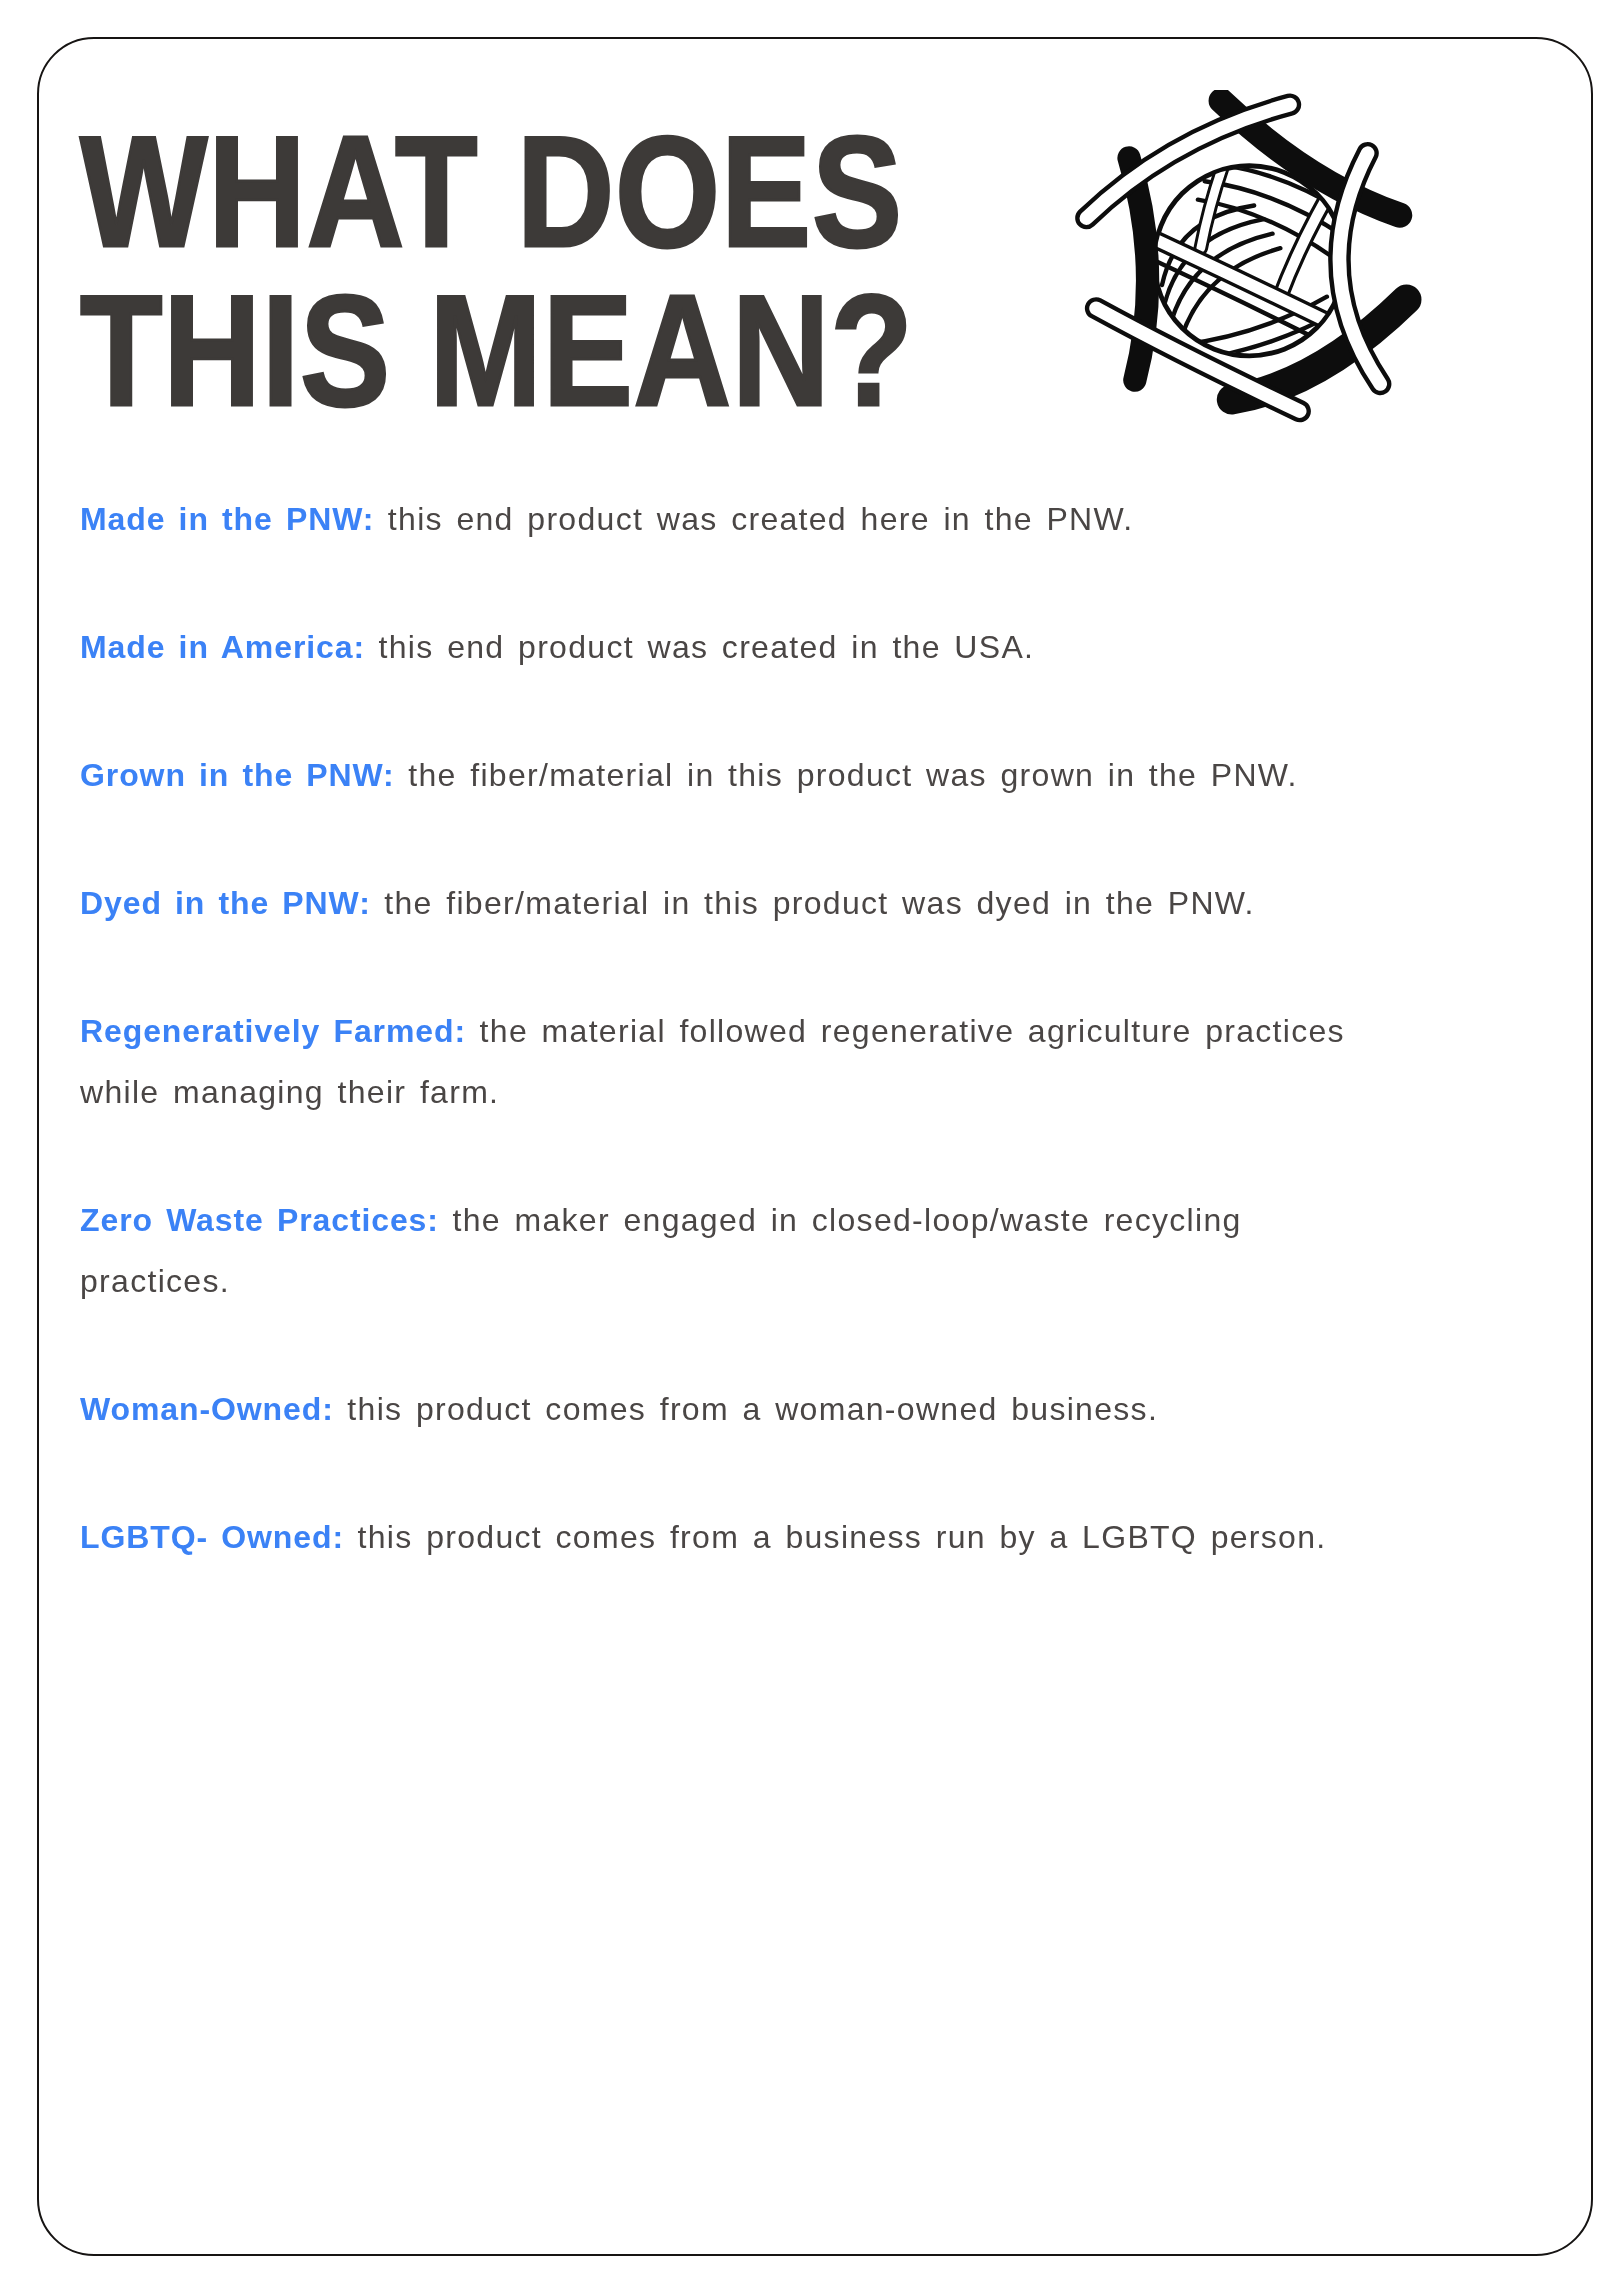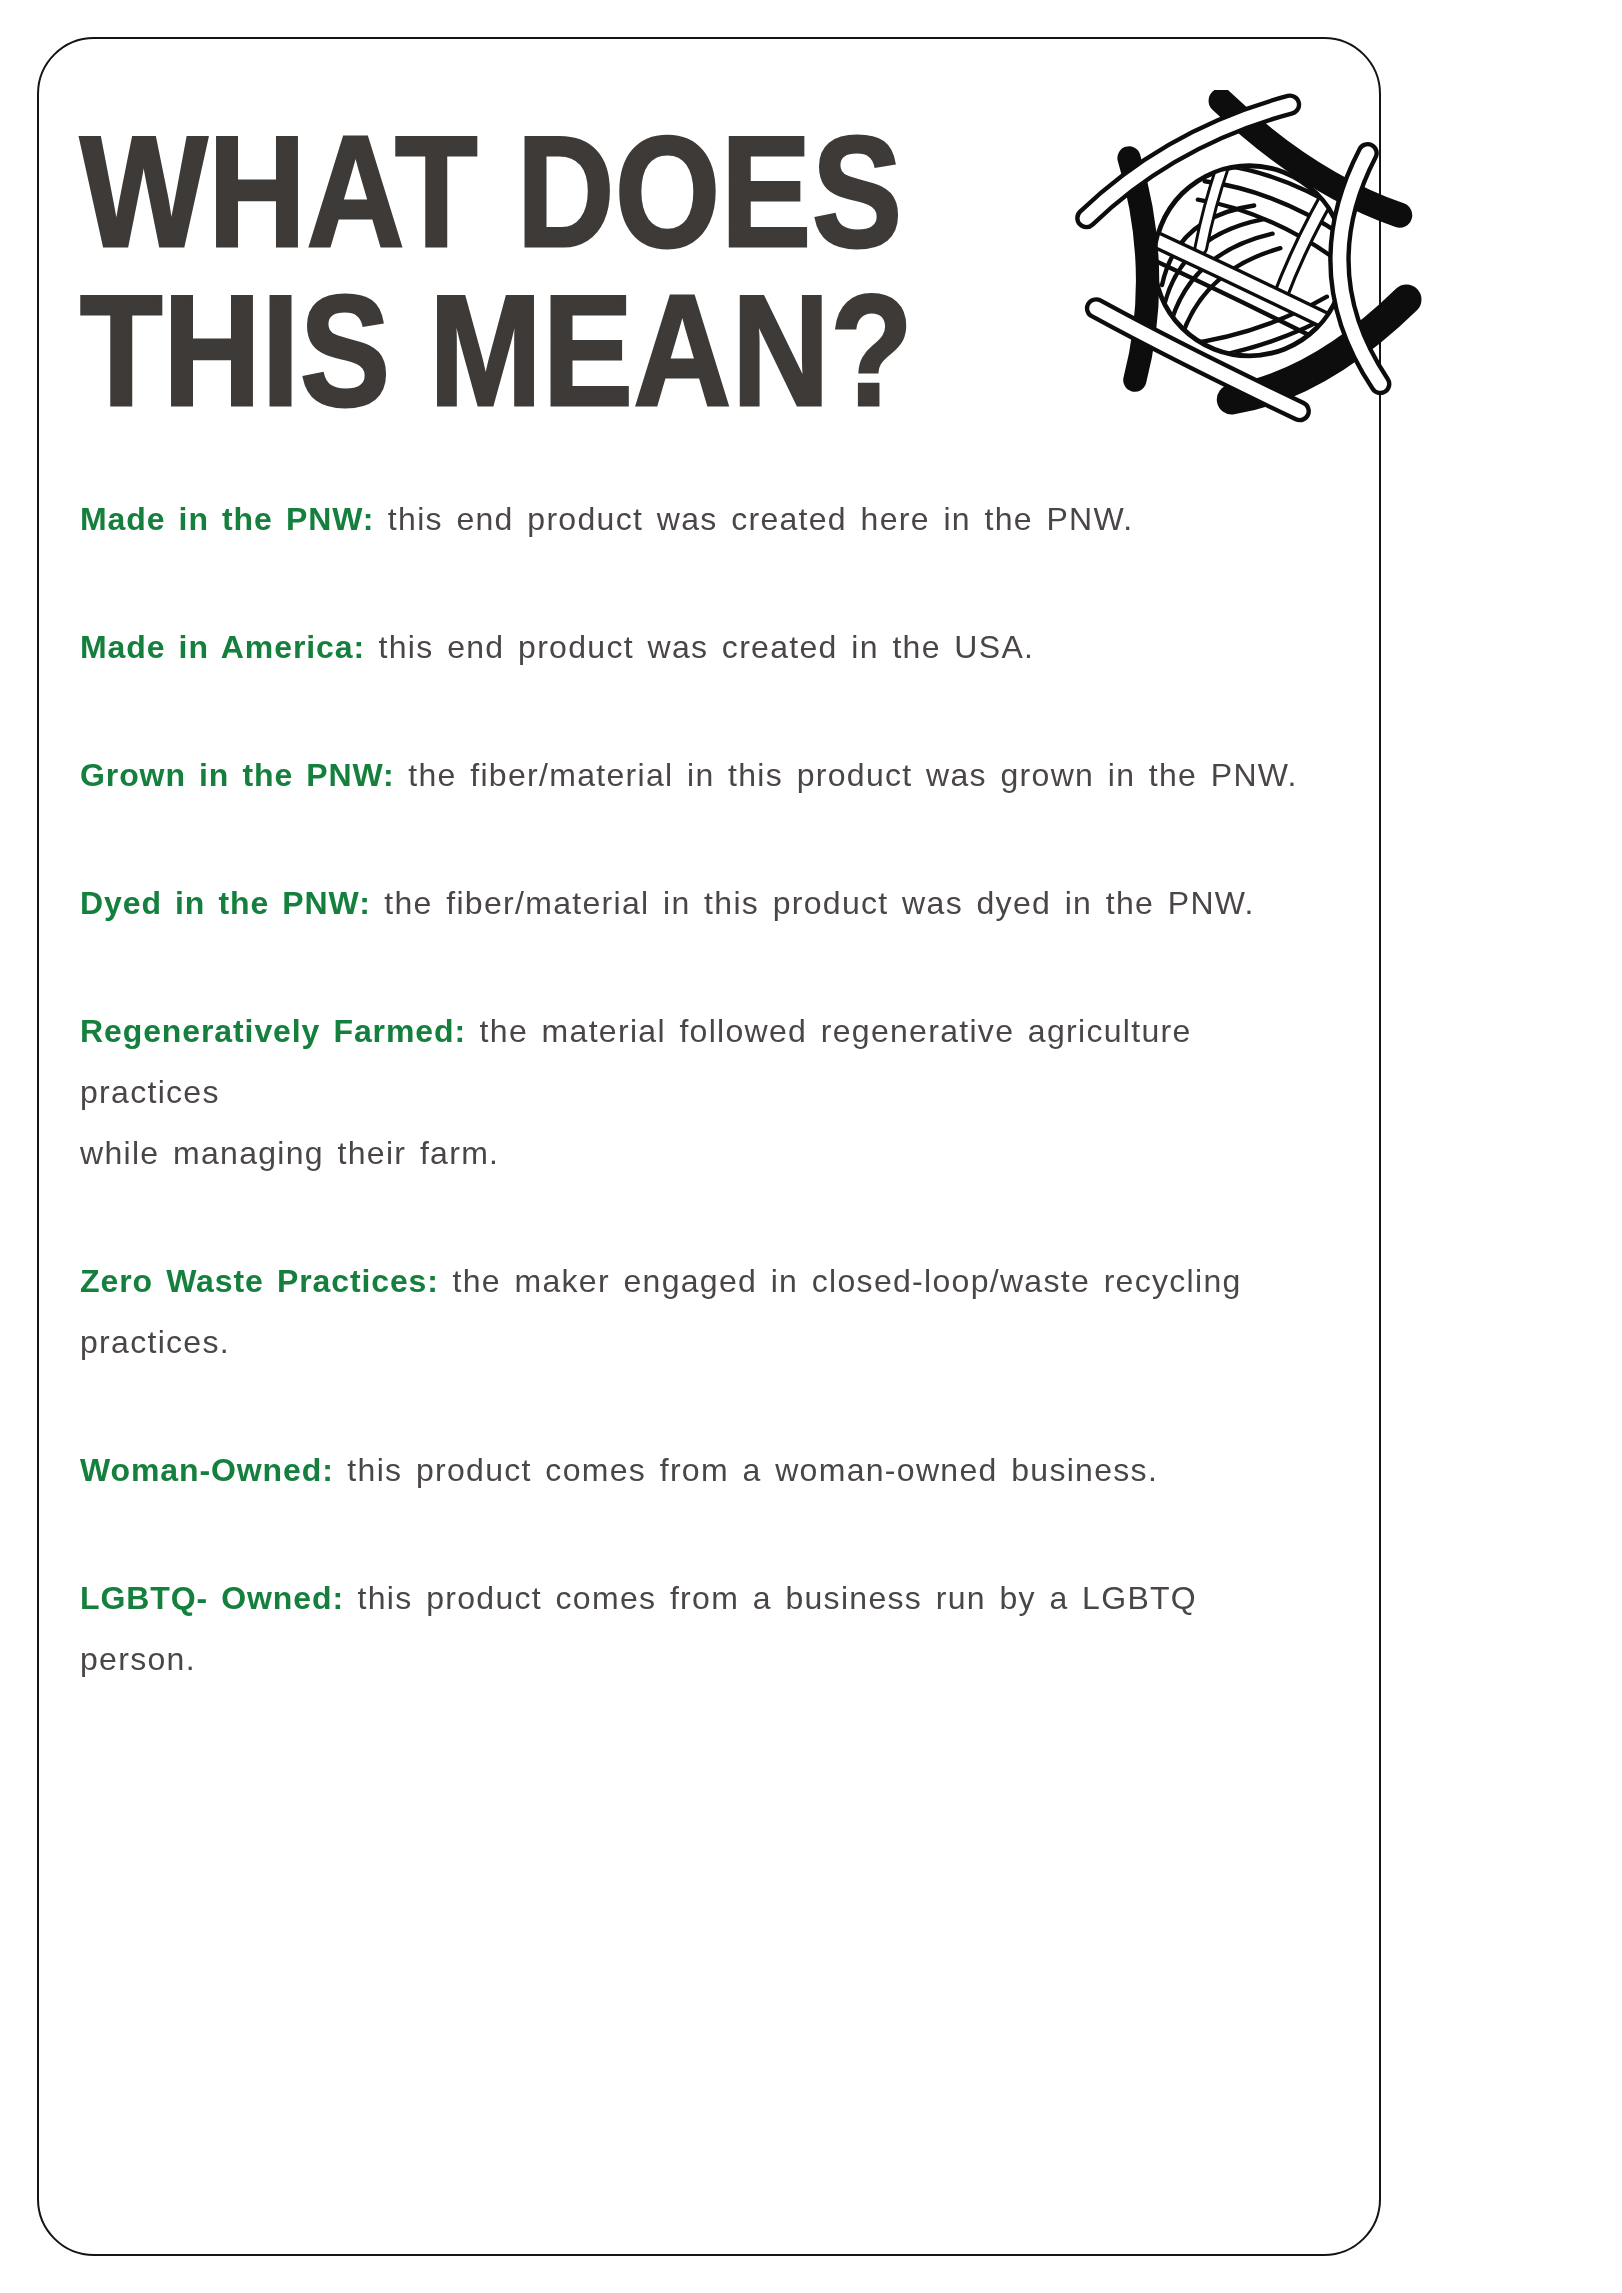--- a/index.html
+++ b/index.html
@@ -2,21 +2,21 @@
 <html><head>
 <meta charset="utf-8">
 <style>
   * { margin:0; padding:0; box-sizing:border-box; }
   html,body { background:#ffffff; }
   body {
     width:1622px; height:2294px; position:relative; overflow:hidden;
     font-family:"Liberation Sans", sans-serif;
   }
   .sheet {
-    position:absolute; left:37px; top:37px; width:1344px; height:2219px;
+    position:absolute; left:37px; top:37px; width:1556px; height:2219px;
     border:2.5px solid #161413; border-radius:57px; background:#ffffff;
   }
   .title {
     margin:73px 0 0 41px;              
     color:#3d3a38;
     font-size:157px; line-height:159px; font-weight:700;
     letter-spacing:1px;
     -webkit-text-stroke:2.9px #3d3a38;
     transform:scaleX(0.86); transform-origin:left top;
     white-space:nowrap;
@@ -25,21 +25,21 @@
   .logo {
     position:absolute; left:1026px; top:51px; width:388px; height:361px;
   }
   .defs {
     margin:59px 54px 0 41px;
   }
   .defs p {
     font-size:32px; line-height:61px; letter-spacing:1.3px; word-spacing:3.4px;
     color:#4a4645; margin:0 0 67px 0;
   }
-  .defs p strong { font-weight:700; color:#15803d; letter-spacing:0.9px;text-align:right; }
+  .defs p strong { font-weight:700; color:#3b82f6; letter-spacing:0.9px;text-align:right; }
 </style>
 </head>
 <body>
 
 <div class="sheet">
 
   <h1 class="title">
     <span>WHAT DOES</span>
     <span>THIS MEAN?</span>
   </h1>

